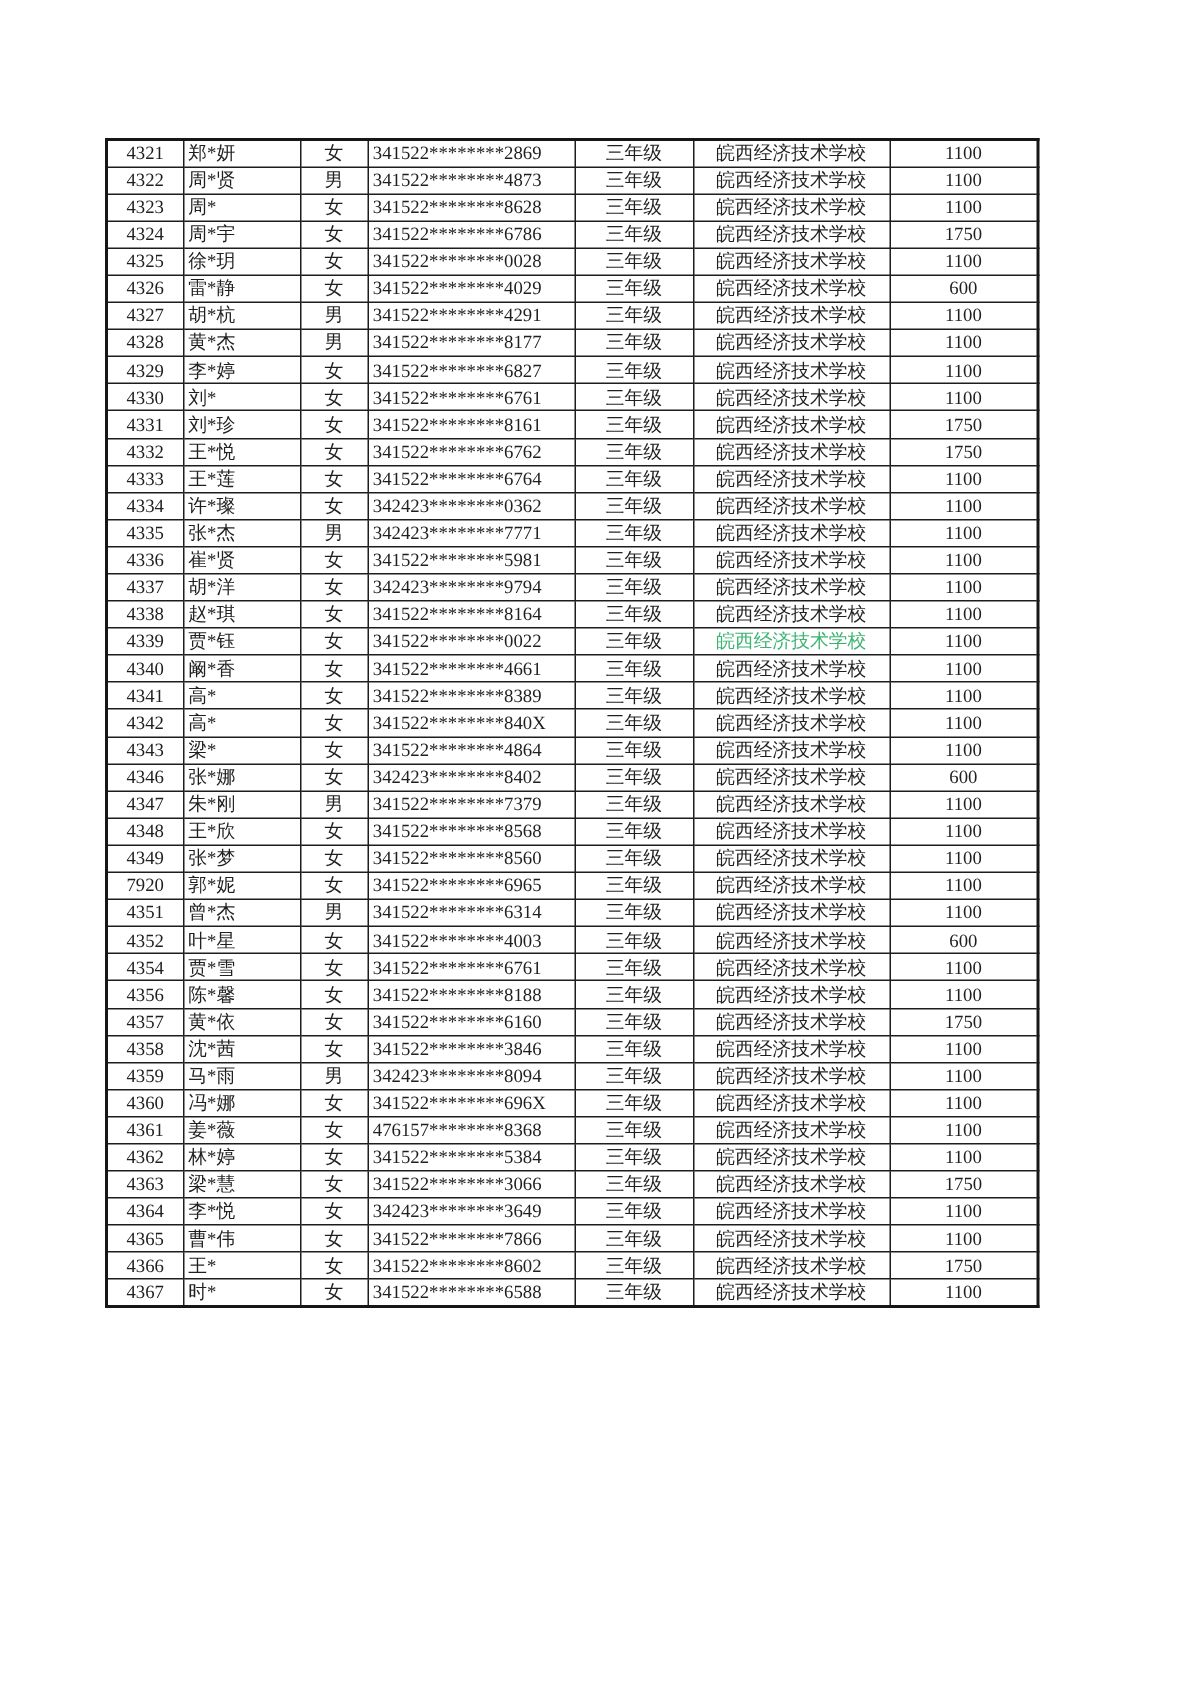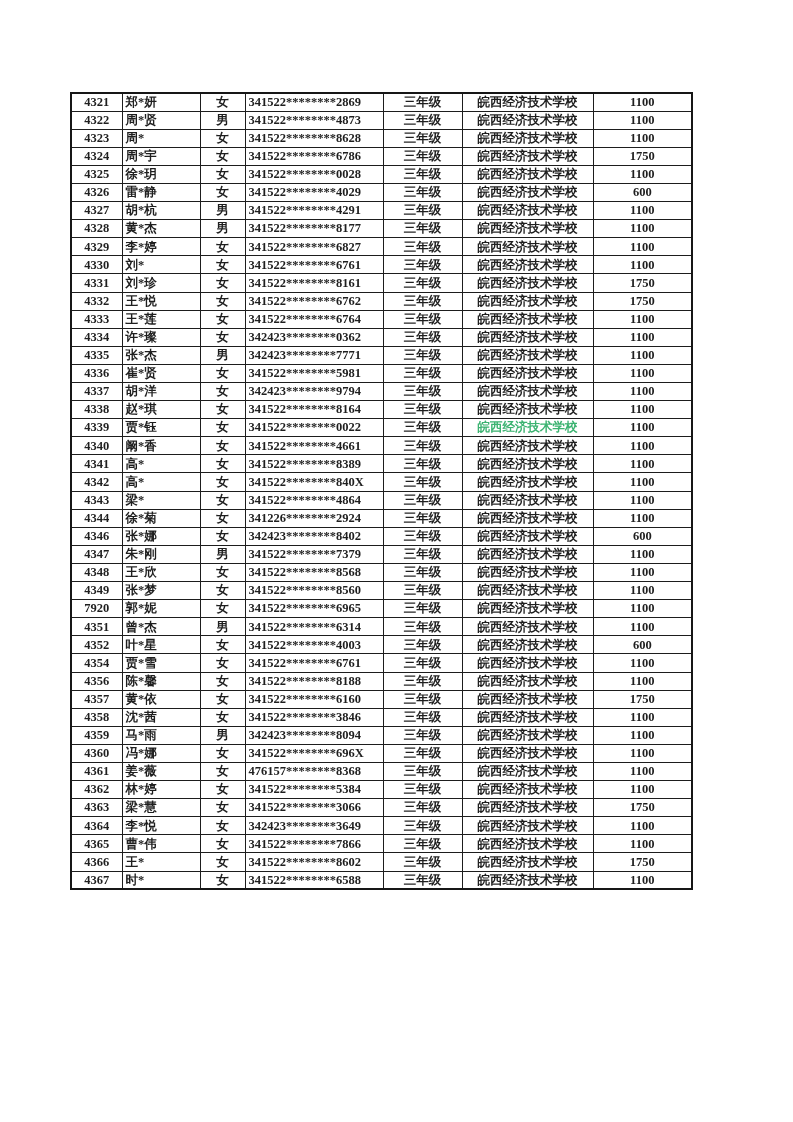--- a/index.html
+++ b/index.html
@@ -3,21 +3,20 @@
 <meta charset="utf-8">
 <style>
   html,body{margin:0;padding:0;background:#ffffff;}
   .page{
     position:relative;
     width:743px;
     height:1122px;
     background:#ffffff;
     overflow:hidden;
     font-family:"Liberation Serif","DejaVu Serif",serif;
-    font-weight:bold;
   }
   table.roster{
     position:absolute;
     left:70px;
     top:92px;
     border-collapse:collapse;
     table-layout:fixed;
     border:2.5px solid #161616;
   }
   table.roster td{
@@ -250,29 +249,20 @@
         <tr>
           <td class="ac">4343</td>
           <td class="al">梁*</td>
           <td class="ac">女</td>
           <td class="al">341522********4864</td>
           <td class="ac">三年级</td>
           <td class="ac">皖西经济技术学校</td>
           <td class="ac">1100</td>
         </tr>
         <tr>
-          <td class="ac">4344</td>
-          <td class="al">徐*菊</td>
-          <td class="ac">女</td>
-          <td class="al">341226********2924</td>
-          <td class="ac">三年级</td>
-          <td class="ac">皖西经济技术学校</td>
-          <td class="ac">1100</td>
-        </tr>
-        <tr>
           <td class="ac">4346</td>
           <td class="al">张*娜</td>
           <td class="ac">女</td>
           <td class="al">342423********8402</td>
           <td class="ac">三年级</td>
           <td class="ac">皖西经济技术学校</td>
           <td class="ac">600</td>
         </tr>
         <tr>
           <td class="ac">4347</td>

